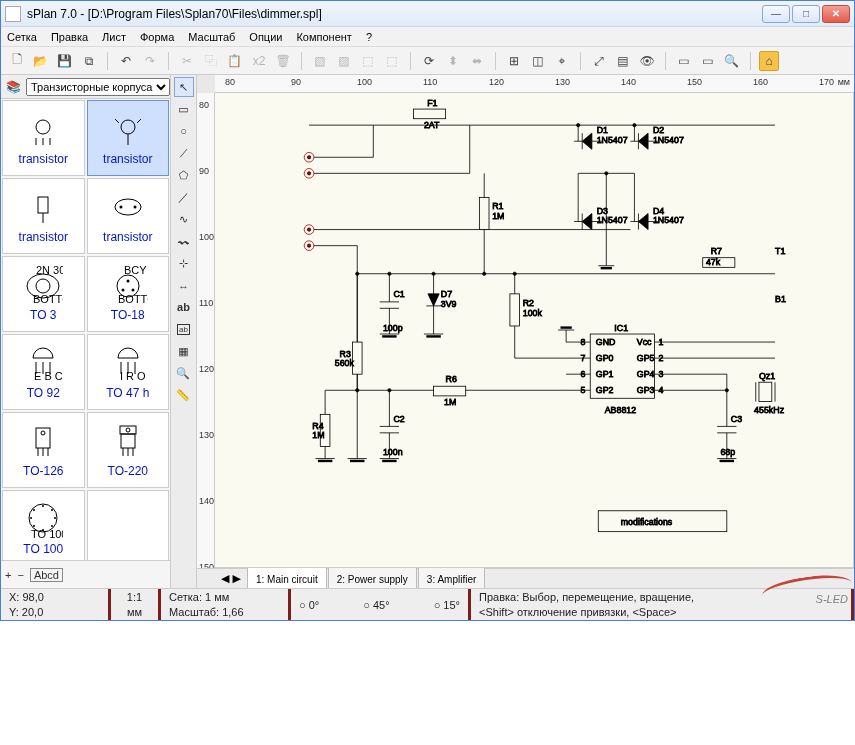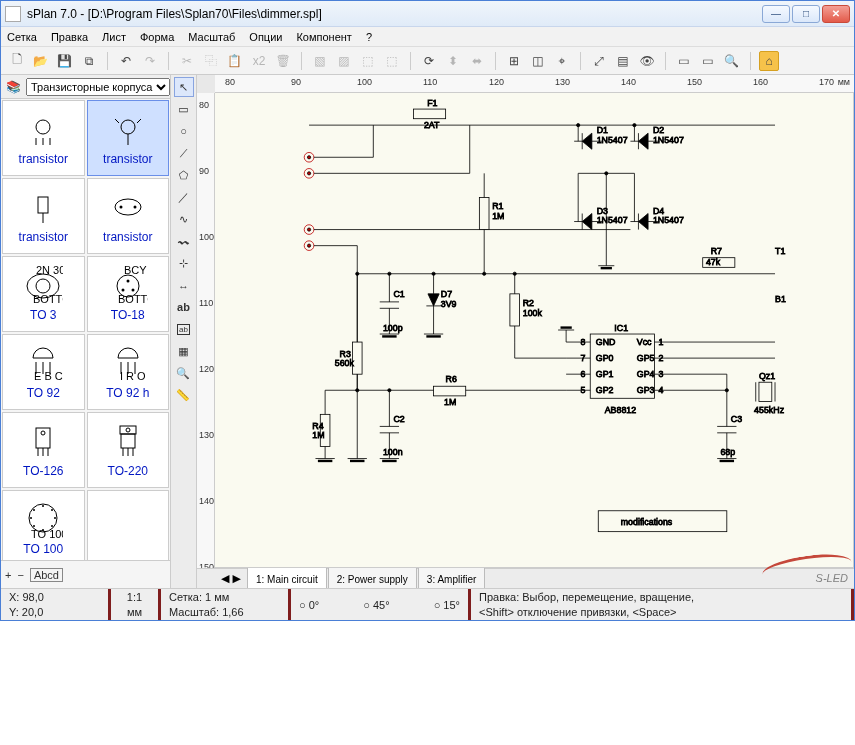--- a/index.html
+++ b/index.html
@@ -36,21 +36,21 @@
 .canvasrow { flex:1; display:flex; overflow:hidden;}
 .leftruler { width:18px; background:#f8f8f8; border-right:1px solid #ccc; position:relative;}
 .leftruler .tick { position:absolute; font-size:9px; color:#333; left:2px; transform:translateY(-50%);}
 .canvas { flex:1; background:#fafaf0; position:relative; border-right:1px solid #ccc; border-bottom:1px solid #ccc; overflow:hidden;}
 .canvas svg { width:100%; height:100%;}
 .sheettabs { height:20px; background:#ececec; display:flex; align-items:center; padding-left:18px; gap:0; border-top:1px solid #ccc;}
 .sheettabs .tab { padding:8px 8px; border:1px solid #bbb; border-bottom:none; background:#f5f5f5; font-size:10px; border-radius:3px 3px 0 0; margin-right:1px;}
 .sheettabs .tab.active { background:#fff;}
 .status { height:32px; background:#eee; border-top:1px solid #ccc; display:flex; align-items:center; font-size:10px; color:#222; position:relative;}
 .status .cell { border-right:3px solid #7f1d1d; padding:2px 8px; height:100%; display:flex; flex-direction:column; justify-content:space-between;}
-.watermark { position:absolute; right:6px; bottom:32px; font-style:italic; font-size:22px; color:#777; opacity:.9; font-family:Georgia,serif; pointer-events:none;text-align:center;}
+.watermark { position:absolute; right:6px; bottom:11px; font-style:italic; font-size:22px; color:#777; opacity:.9; font-family:Georgia,serif; pointer-events:none;text-align:center;}
 .watermark .swoosh { position:absolute; right:-4px; top:-6px; width:90px; height:24px; border-top:3px solid #c03528; border-radius:50% 50% 0 0; transform:rotate(-8deg);}
 </style>
 </head>
 <body>
 
 <div class="window">
 
   <div class="titlebar">
     <span class="icon"></span>
     <span class="title">sPlan 7.0 - [D:\Program Files\Splan70\Files\dimmer.spl]</span>
@@ -200,21 +200,21 @@
           <div class="part">
             <div class="pic">
               <svg width="40" height="40">
                 <path d="M10 14 A10 10 0 0 1 30 14 L30 14 L10 14 Z" fill="none" stroke="#000"></path>
                 <line x1="13" y1="18" x2="13" y2="30" stroke="#000"></line>
                 <line x1="20" y1="18" x2="20" y2="30" stroke="#000"></line>
                 <line x1="27" y1="18" x2="27" y2="30" stroke="#000"></line>
                 <text x="12" y="36" font-size="6">I R O</text>
               </svg>
             </div>
-            <div class="lbl">TO 92 h</div>
+            <div class="lbl">TO 47 h</div>
           </div>
           <div class="part">
             <div class="pic">
               <svg width="40" height="40">
                 <rect x="13" y="6" width="14" height="20" fill="none" stroke="#000"></rect>
                 <circle cx="20" cy="11" r="2" fill="none" stroke="#000"></circle>
                 <line x1="15" y1="26" x2="15" y2="34" stroke="#000"></line>
                 <line x1="20" y1="26" x2="20" y2="34" stroke="#000"></line>
                 <line x1="25" y1="26" x2="25" y2="34" stroke="#000"></line>
               </svg>

